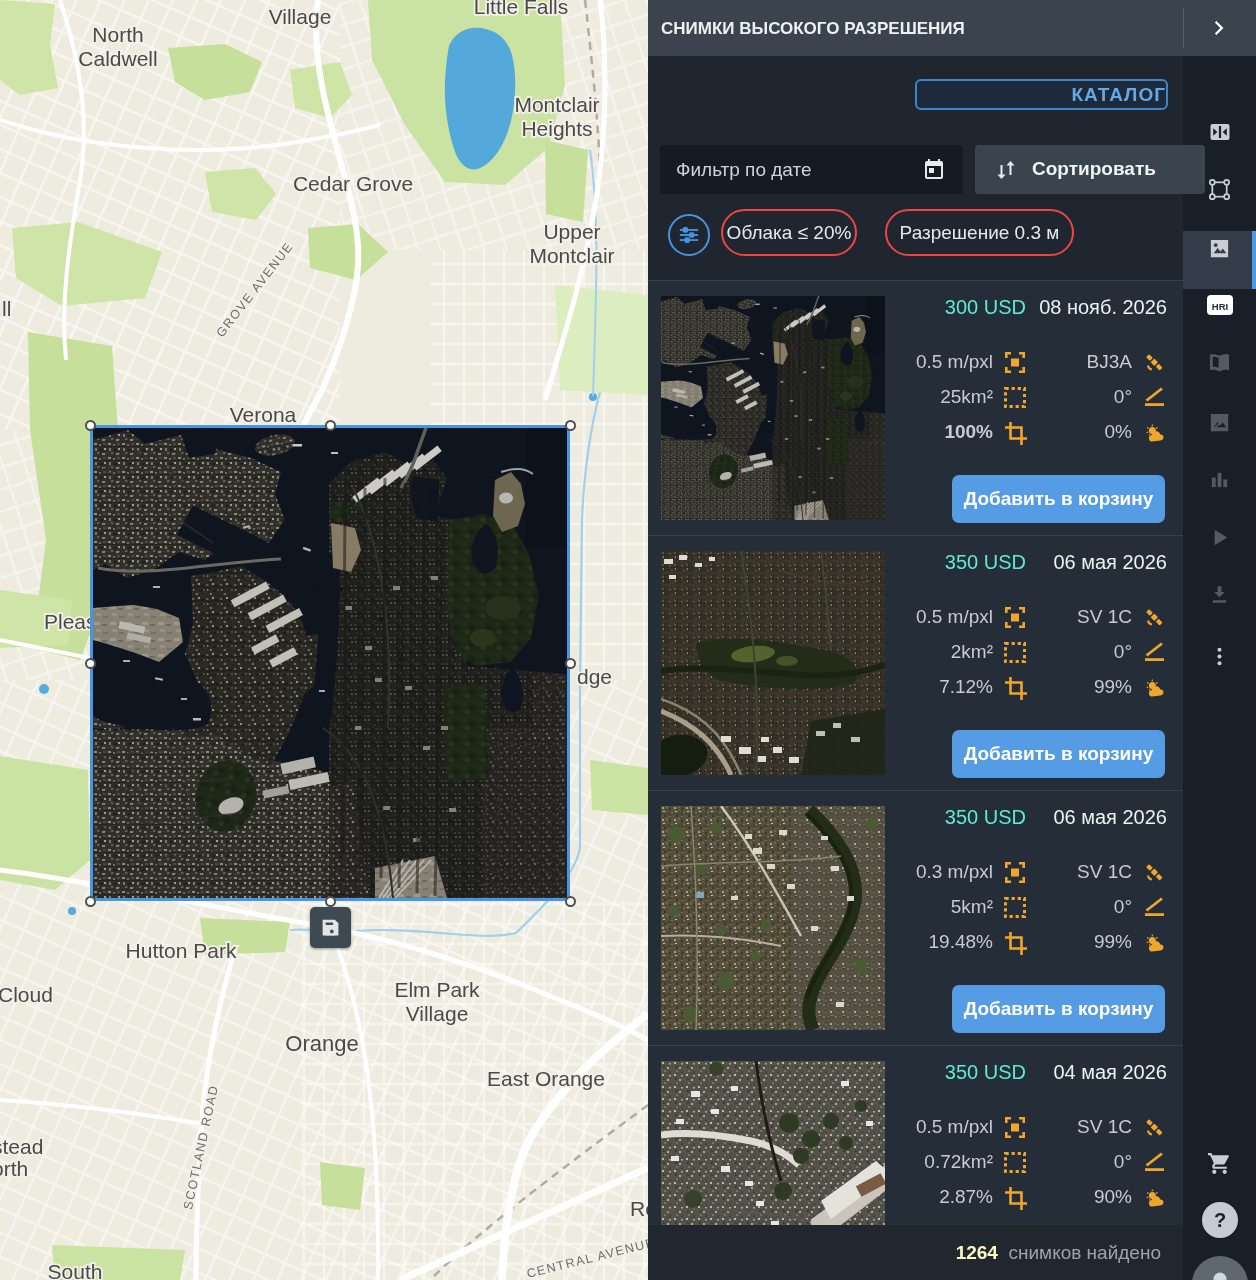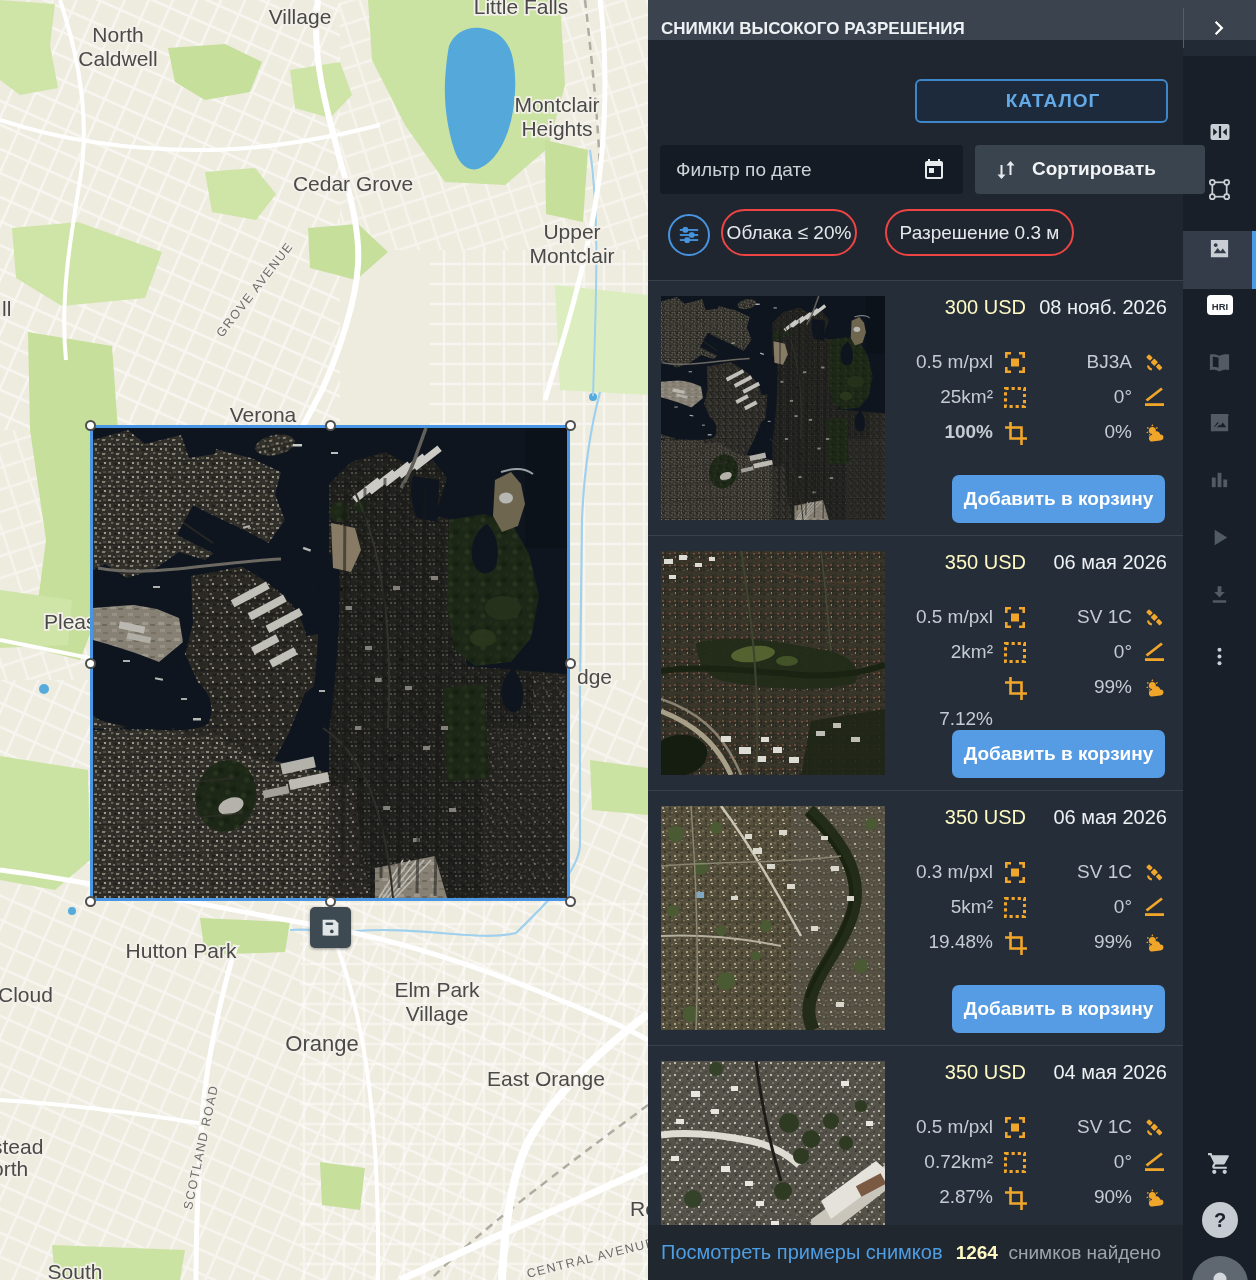--- a/index.html
+++ b/index.html
@@ -6,46 +6,46 @@
 html,body { width:1256px; height:1280px; overflow:hidden; background:#222a35; font-family:"Liberation Sans",sans-serif; }
 #stage { position:relative; width:1256px; height:1280px; }
 #map { position:absolute; left:0; top:0; width:648px; height:1280px; overflow:hidden; background:#eeebdf; }
 
 #sel { position:absolute; left:90px; top:425px; width:480px; height:476px; border:3px solid #4896e3; background:#131b24; }
 #sel svg.sat { position:absolute; left:0; top:0; }
 .hnd { position:absolute; width:11px; height:11px; border-radius:50%; background:#fff; border:2px solid #4e4e4e; }
 #saveBtn { position:absolute; left:310px; top:907px; width:41px; height:41px; background:#3e4a52; border-radius:5px; box-shadow:0 1px 3px rgba(0,0,0,.4); }
 
 #panel { position:absolute; left:648px; top:0; width:535px; height:1280px; background:#1f2630; }
-#phead { position:absolute; left:648px; top:0; width:608px; height:40px; background:#3b434e; }
+#phead { position:absolute; left:648px; top:0; width:608px; height:56px; background:#3b434e; }
 #phead .title { position:absolute; left:13px; top:19px; font-size:17px; font-weight:bold; letter-spacing:0; color:#eef1f3; }
 #phead .vline { position:absolute; left:535px; top:8px; width:1px; height:40px; background:#565e68; }
 #toolbar { position:absolute; left:1183px; top:56px; width:73px; height:1224px; background:#191f29; }
 .tbact { position:absolute; left:0; top:175px; width:73px; height:58px; background:#333c48; }
 .tbact .bluebar { position:absolute; right:0; top:0; width:4px; height:58px; background:#4a9ce8; }
 
 .tab1 { position:absolute; left:660px; top:79px; width:255px; height:48px; background:#10161f; border-radius:5px 0 0 5px; display:flex; align-items:center; justify-content:center; gap:11px; }
 .tab1 span { color:#f2f4f6; font-weight:bold; font-size:18px; letter-spacing:.4px; }
-.tab2 { position:absolute; left:915px; top:79px; width:253px; height:44px; background:#1c2a3c; border:2px solid #3d86c9; border-radius:6px; display:flex; align-items:center; justify-content:center;padding-left:23px; }
+.tab2 { position:absolute; left:915px; top:79px; width:253px; height:31px; background:#1c2a3c; border:2px solid #3d86c9; border-radius:6px; display:flex; align-items:center; justify-content:flex-end;padding-left:23px; }
 .tab2 span { color:#63a9e6; font-weight:bold; font-size:19px; letter-spacing:1px; }
 
 .finput { position:absolute; left:660px; top:145px; width:303px; height:49px; background:#141b24; border-radius:4px; }
 .finput .ph { position:absolute; left:16px; top:14px; font-size:19px; color:#ced3d8; }
 .fsort { position:absolute; left:975px; top:145px; width:230px; height:49px; background:#3a444f; border-radius:4px; }
 .fsort .tx { position:absolute; left:57px; top:13px; font-size:19px; font-weight:bold; color:#f2f4f6; }
 
 .fcirc { position:absolute; left:668px; top:214px; width:42px; height:42px; border-radius:50%; border:2px solid #4795e0; }
 .chip { position:absolute; top:209px; height:47px; border:2px solid #ef4444; border-radius:24px; color:#e6e9eb; font-size:19px; display:flex; align-items:center; justify-content:center; }
 .chip1 { left:721px; width:136px; }
 .chip2 { left:885px; width:189px; }
 
 .item { position:absolute; left:648px; width:535px; height:255px; background:#252d38; }
 .item .sep { position:absolute; left:0; top:0; width:535px; height:1px; background:#39414b; }
 .thumb { position:absolute; left:13px; top:16px; width:224px; height:224px; overflow:hidden; }
-.price { position:absolute; top:16px; right:157px; font-size:20px; color:#fef9c3; }
+.price { position:absolute; top:16px; right:157px; font-size:20px; color:#5eead4; }
 .idate { position:absolute; top:16px; right:16px; font-size:20px; color:#eef1f3; }
 .spec { position:absolute; font-size:19px; color:#c4cbd2; }
 .cartbtn { position:absolute; left:304px; top:195px; width:213px; height:48px; background:#569ce4; border-radius:7px; color:#fff; font-weight:bold; font-size:19px; display:flex; align-items:center; justify-content:center; }
 #botbar { position:absolute; left:648px; top:1225px; width:535px; height:55px; background:#20272f; }
 #botbar .lnk { position:absolute; left:13px; top:16px; font-size:20px; color:#4f9de2; }
 #botbar .cnt { position:absolute; right:22px; top:17px; font-size:19px; color:#9ba3ad; }
 #botbar .cnt b { font-weight:bold; color:#fef9c3; }
 .ic { position:absolute; }
 .tbi { position:absolute; left:0; width:73px; display:flex; justify-content:center;margin-top:46px; }
 
@@ -607,21 +607,21 @@
             <rect x="190" y="186" width="9" height="5"></rect>
           </g>
 <path stroke="#55402f" stroke-width="1.5" fill="none" opacity="0.6" d="M120,20 C150,30 180,35 210,30"></path>
 <path stroke="#3e4430" stroke-width="2" fill="none" d="M80,0 C90,60 100,140 95,224"></path>
 <path stroke="#444a36" stroke-width="1.5" fill="none" d="M160,0 C165,40 168,80 170,100"></path>
         </svg></div>
     <div class="price">350 USD</div>
       <div class="idate">06 мая 2026</div>
     <div class="spec" style="top:71px; right:190px;">0.5 m/pxl</div>
     <div class="spec" style="top:106px; right:190px;">2km²</div>
-    <div class="spec" style="top:141px; right:190px;margin-top:32px;">7.12%</div>
+    <div class="spec" style="top:141px; right:190px;">7.12%</div>
     <div class="spec" style="top:71px; right:51px;">SV 1C</div>
     <div class="spec" style="top:106px; right:51px;">0°</div>
     <div class="spec" style="top:141px; right:51px;">99%</div>
     <svg class="ic" style="left:357px; top:72px;" width="20" height="21">
         <use href="#i-focus"></use>
       </svg>
     <svg class="ic" style="left:356px; top:107px;" width="22" height="21">
         <use href="#i-dash"></use>
       </svg>
     <svg class="ic" style="left:357px; top:142px;" width="22" height="23">
@@ -762,16 +762,15 @@
         <use href="#i-sat"></use>
       </svg>
     <svg class="ic" style="left:496px; top:107px;" width="21" height="19">
         <use href="#i-ang"></use>
       </svg>
     <svg class="ic" style="left:496px; top:142px;" width="21" height="23">
         <use href="#i-cld"></use>
       </svg>
   </div>
   <div id="botbar">
-    <div class="lnk">Посмотреть примеры снимков</div>
     <div class="cnt"><b>1264</b>&nbsp; снимков найдено</div>
   </div>
 </div>
 
 </body></html>

